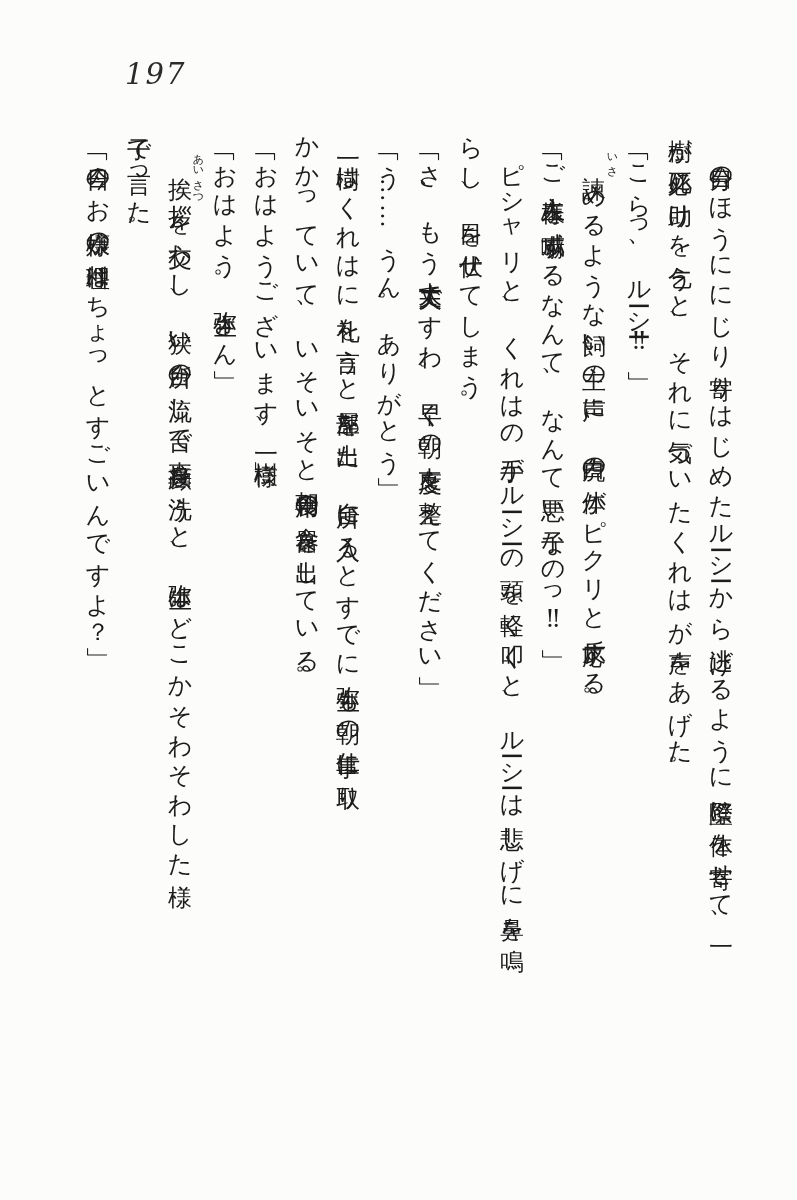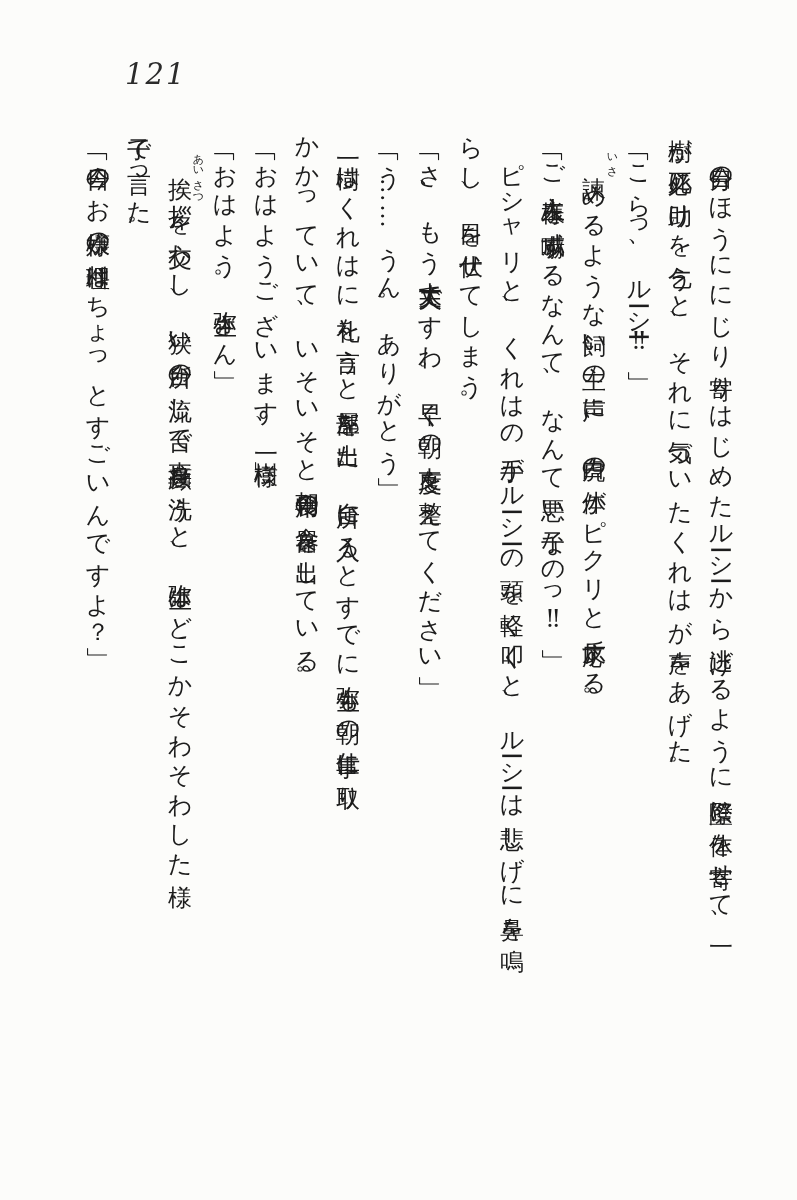--- a/index.html
+++ b/index.html
@@ -49,21 +49,21 @@
   rt {
     font-size: 11px;
     letter-spacing: 1px;
     line-height: 1;
     color: #1c1c1c;
   }
 </style>
 </head>
 <body>
 
-<div class="page-number">121</div>
+<div class="page-number">197</div>
 
 <div class="text-block" id="page-text">
     <div class="text-line indent">自分のほうににじり寄りはじめたルーシーから逃げるように壁際に体を寄せて、一</div>
     <div class="text-line">樹が必死に助けを乞うと、それに気づいたくれはが声をあげた。</div>
     <div class="text-line indent">「こらっ、ルーシー‼」</div>
     <div class="text-line indent"><ruby>諫<rt>いさ</rt></ruby>めるような飼い主の声に、白虎の体がピクリと反応する。</div>
     <div class="text-line indent">「ご主人様を威嚇するなんて、なんて悪い子なのっ‼」</div>
     <div class="text-line indent">ピシャリと、くれはの手がルーシーの頭を軽く叩くと、ルーシーは悲しげに鼻を鳴</div>
     <div class="text-line">らし、目を伏せてしまう。</div>
     <div class="text-line indent">「さ、もう大丈夫ですわ。早く朝の支度を整えてください」</div>

